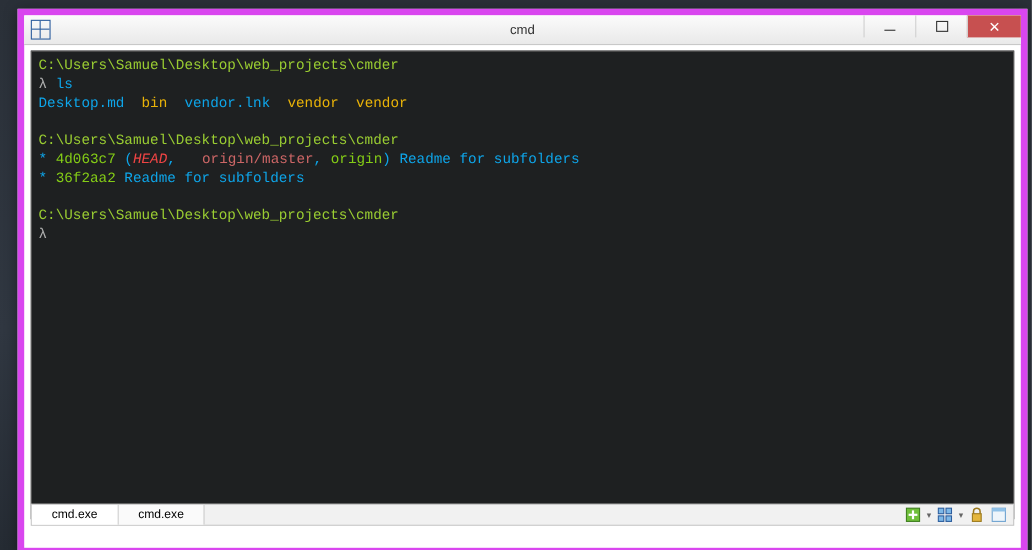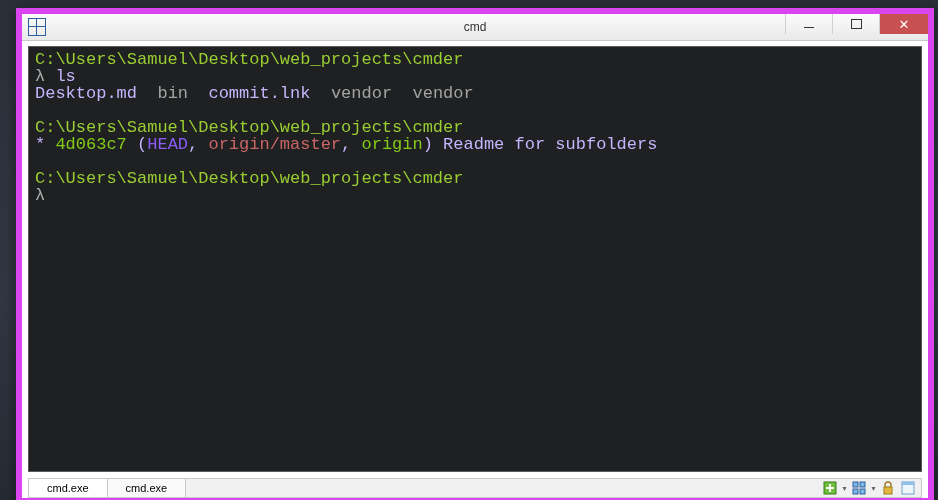--- a/index.html
+++ b/index.html
@@ -29,30 +29,30 @@
     font-family:"Segoe UI",Arial,sans-serif;font-size:11px;color:#444;border-left:1px solid #d0d0d0;cursor:default;}
   .winbtn.close{background:#c75050;color:#fff;width:48px;}
   .minline{width:10px;height:1px;background:#333;display:block;margin-top:6px;}
   .maxbox{width:9px;height:8px;border:1px solid #333;display:block;}
   .xmark{font-size:13px;line-height:1;}
   .term{
     position:absolute;left:6px;right:6px;top:32px;bottom:26px;
     background:#1e2021;border:1px solid #5a5a5a;overflow:hidden;
     padding:4px 6px;box-sizing:border-box;
   }
-  .line{font-size:17px;line-height:17px;white-space:pre;color:#cccccc;}
+  .line{font-size:13px;line-height:17px;white-space:pre;color:#cccccc;}
   .path{color:#9acd32;}
   .lambda{color:#b0b0b0;}
-  .white{color:#c4b5fd;}
-  .blue{color:#a3a3a3;}
+  .white{color:#0ea5e9;}
+  .blue{color:#eab308;}
   .hash{color:#84cc16;}
-  .cyan{color:#8b5cf6;}
-  .red{color:#cc6666;}
+  .cyan{color:#ef4444;font-style:italic;}
+  .red{color:#cc6666;margin-left:16px;}
   .tabbar{
-    position:absolute;left:6px;right:6px;bottom:0;height:20px;
+    position:absolute;left:6px;right:6px;bottom:20px;height:20px;
     background:#f1f1f1;border:1px solid #c8c8c8;box-sizing:border-box;
     display:flex;align-items:stretch;font-family:"Segoe UI",Arial,sans-serif;font-size:11px;
   }
   .tab{border-right:1px solid #c8c8c8;padding:0 18px;display:flex;align-items:center;background:#fafafa;cursor:default;}
   .tab.active{background:#ffffff;}
   .status-icons{margin-left:auto;display:flex;align-items:center;gap:2px;padding:0 4px;}
   .sicon{width:16px;height:16px;display:flex;align-items:center;justify-content:center;border:1px solid transparent;}
   .sicon svg{display:block;}
   .chev{width:7px;height:16px;display:flex;align-items:center;justify-content:center;color:#666;font-size:8px;}
 </style>
@@ -73,24 +73,25 @@
         </div>
       <div class="winbtn close">
           <span class="xmark">✕</span>
         </div>
     </div>
   </div>
 
   <div class="term">
     <div class="line"><span class="path">C:\Users\Samuel\Desktop\web_projects\cmder</span></div>
     <div class="line"><span class="lambda">λ</span> <span class="white">ls</span></div>
-    <div class="line"><span class="white">Desktop.md</span>  <span class="blue">bin</span>  <span class="white">commit.lnk</span>  <span class="blue">vendor</span>  <span class="blue">vendor</span></div>
+    <div class="line"><span class="white">Desktop.md</span>  <span class="blue">bin</span>  <span class="white">vendor.lnk</span>  <span class="blue">vendor</span>  <span class="blue">vendor</span></div>
     <div class="line">&nbsp;</div>
     <div class="line"><span class="path">C:\Users\Samuel\Desktop\web_projects\cmder</span></div>
     <div class="line"><span class="white">* </span><span class="hash">4d063c7</span><span class="white"> (</span><span class="cyan">HEAD</span><span class="white">, </span><span class="red">origin/master</span><span class="white">, </span><span class="hash">origin</span><span class="white">) </span><span class="white">Readme for subfolders</span></div>
+    <div class="line"><span class="white">* </span><span class="hash">36f2aa2</span><span class="white"> Readme for subfolders</span></div>
     <div class="line">&nbsp;</div>
     <div class="line"><span class="path">C:\Users\Samuel\Desktop\web_projects\cmder</span></div>
     <div class="line"><span class="lambda">λ</span> </div>
   </div>
 
   <div class="tabbar">
     <div class="tab active">
         <span>cmd.exe</span>
       </div>
     <div class="tab">

